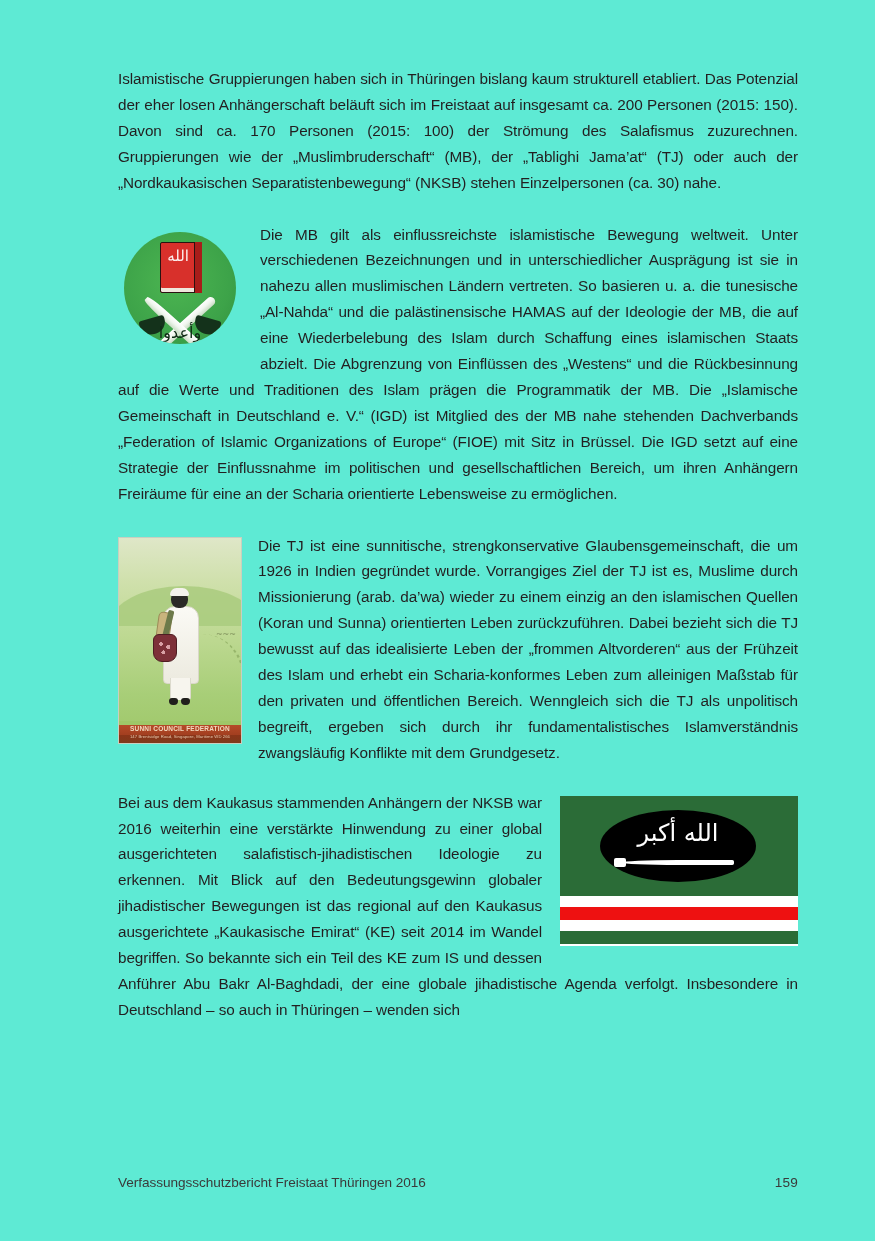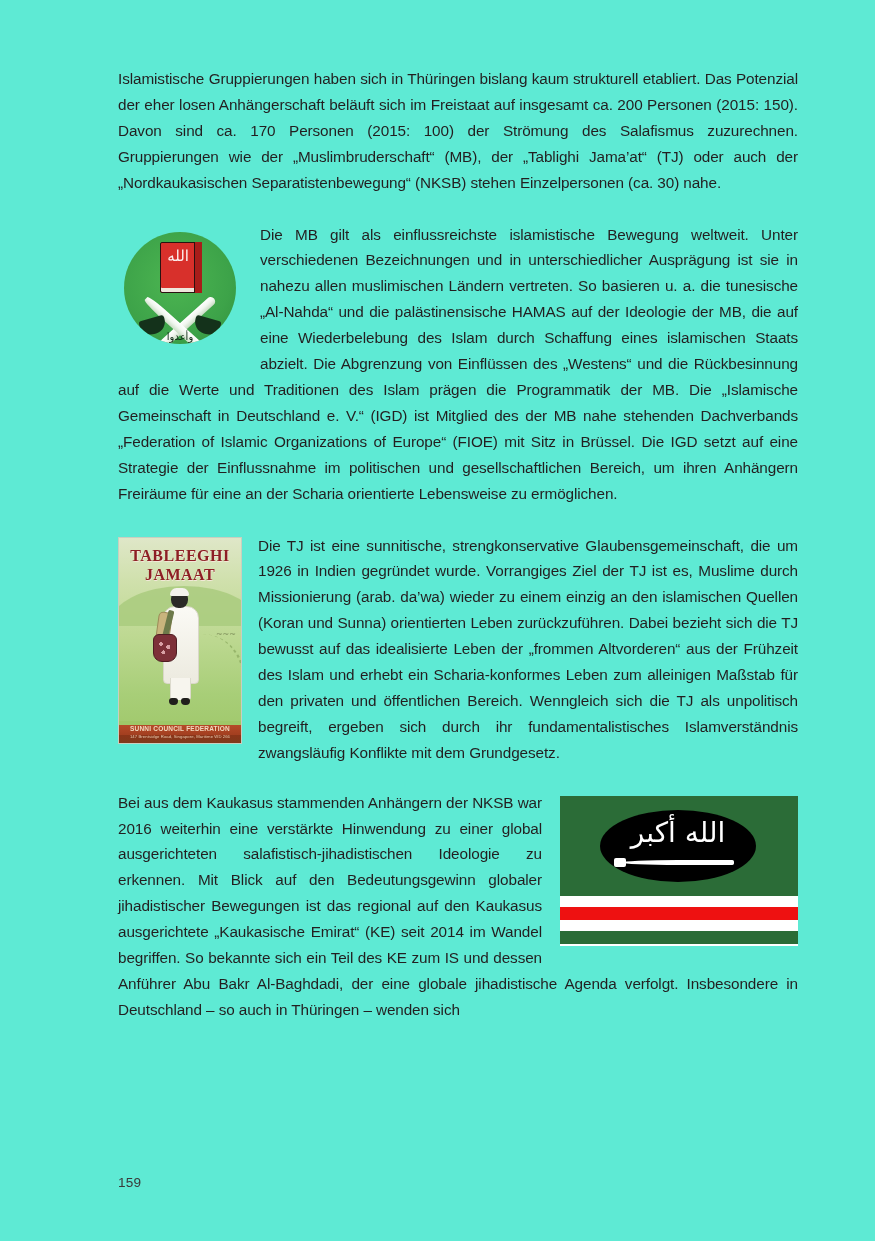--- a/index.html
+++ b/index.html
@@ -114,21 +114,21 @@
     line-height: 13px;
     font-family: Liberation Serif, serif;
     text-align: center;
     opacity: .92;
   }
   .mb-arabic {
     position: absolute;
     left: 0; right: 0; bottom: 2px;
     text-align: center;
     color: #0f2a15;
-    font-size: 10px;
+    font-size: 16px;
     font-family: "DejaVu Sans", sans-serif;
     direction: rtl;
   }
 
   
   .tj-poster {
     position: absolute;
     inset: 0;
     background: linear-gradient(to bottom, #dfe7c8 0%, #cfe0ab 22%, #bcd890 50%, #a8ce78 76%, #9ec768 100%);
     border: 1px solid #c9cfc0;
@@ -279,21 +279,21 @@
     left: 40px; top: 14px;
     width: 156px; height: 72px;
     background: #000000;
     border-radius: 50%;
   }
   .flag-shahada {
     position: absolute;
     left: 0; right: 0; top: 10px;
     text-align: center;
     color: #ffffff;
-    font-size: 28px;
+    font-size: 24px;
     line-height: 26px;
     font-family: "DejaVu Sans", sans-serif;
     direction: rtl;
   }
   .flag-sword {
     position: absolute;
     left: 22px; top: 50px;
     width: 112px; height: 5px;
     background: linear-gradient(to right, #ffffff 0%, #ffffff 82%, #ffffff 100%);
     border-radius: 60% 2px 2px 60%;
@@ -350,24 +350,20 @@
       <p>Die MB gilt als einflussreichste islamistische Bewegung weltweit. Unter verschiedenen Bezeichnungen und in unterschiedlicher Ausprägung ist sie in nahezu allen muslimischen Ländern vertreten. So basieren u. a. die tunesische „Al-Nahda“ und die palästinensische HAMAS auf der Ideologie der MB, die auf eine Wiederbelebung des Islam durch Schaffung eines islamischen Staats abzielt. Die Abgrenzung von Einflüssen des „Westens“ und die Rückbesinnung auf die Werte und Traditionen des Islam prägen die Programmatik der MB. Die „Islamische Gemeinschaft in Deutschland e. V.“ (IGD) ist Mitglied des der MB nahe stehenden Dachverbands „Federation of Islamic Organizations of Europe“ (FIOE) mit Sitz in Brüssel. Die IGD setzt auf eine Strategie der Einflussnahme im politischen und gesellschaftlichen Bereich, um ihren Anhängern Freiräume für eine an der Scharia orientierte Lebensweise zu ermöglichen.</p>
     </div>
 
     <div class="para-gap"></div>
 
     <div class="clearfix">
       <div class="fig-tj">
         <div class="tj-poster">
           <div class="tj-hill"></div>
           <div class="tj-path"></div>
-          <div class="tj-title">
-            <span>TABLEEGHI</span><br>
-            <span>JAMAAT</span>
-          </div>
           <div class="tj-figure">
             <div class="tj-robe"></div>
             <div class="tj-legs"></div>
             <div class="tj-shoe-l"></div>
             <div class="tj-shoe-r"></div>
             <div class="tj-head"></div>
             <div class="tj-cap"></div>
             <div class="tj-roll"></div>
             <div class="tj-strap"></div>
             <div class="tj-bag"></div>
@@ -398,16 +394,17 @@
           <div class="flag-white-2"></div>
           <div class="flag-green-stripe"></div>
         </div>
       </div>
       <p>Bei aus dem Kaukasus stammenden Anhängern der NKSB war 2016 weiterhin eine verstärkte Hinwendung zu einer global ausgerichteten salafistisch-jihadistischen Ideologie zu erkennen. Mit Blick auf den Bedeutungsgewinn globaler jihadistischer Bewegungen ist das regional auf den Kaukasus ausgerichtete „Kaukasische Emirat“ (KE) seit 2014 im Wandel begriffen. So bekannte sich ein Teil des KE zum IS und dessen Anführer Abu Bakr Al-Baghdadi, der eine globale jihadistische Agenda verfolgt. Insbesondere in Deutschland – so auch in Thüringen – wenden sich</p>
     </div>
 
   </div>
 
   <div class="footer">
+    <div class="footer-title">Verfassungsschutzbericht Freistaat Thüringen 2016</div>
     <div class="footer-page">159</div>
   </div>
 
 </div>
 
 </body></html>

